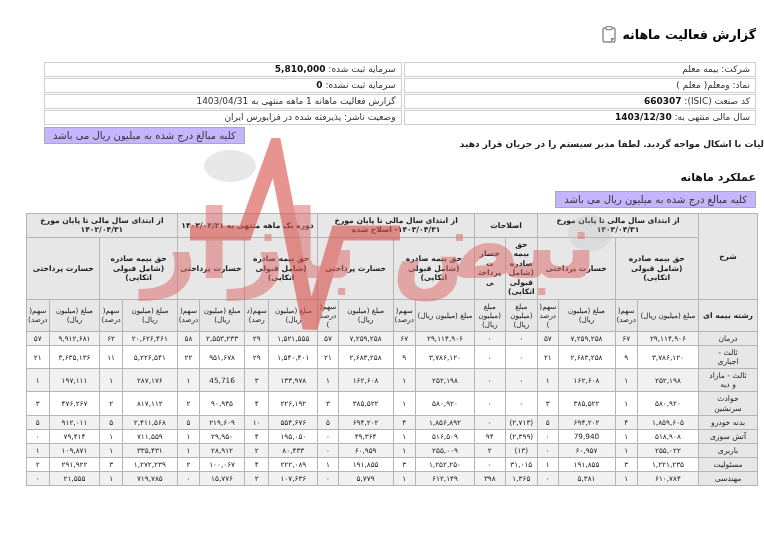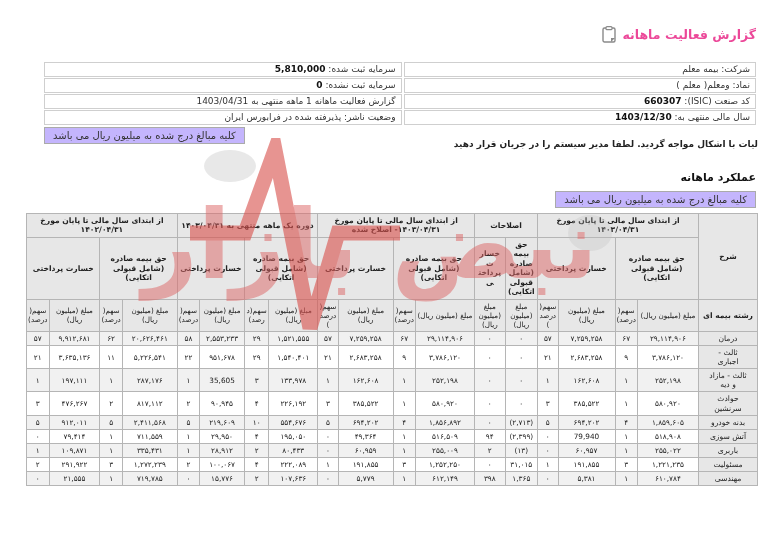--- a/index.html
+++ b/index.html
@@ -2,38 +2,38 @@
 <html lang="fa" dir="rtl"><head>
 <meta charset="utf-8">
 <style>
   *{box-sizing:border-box;margin:0;padding:0}
   html,body{width:764px;height:551px;overflow:hidden;background:#fff;
     font-family:"DejaVu Sans",sans-serif;direction:rtl}
   #page{position:relative;width:764px;height:551px;overflow:hidden}
 
   
   .title-bar{position:absolute;top:26px;right:8px;display:flex;align-items:center;gap:5px}
-  .title-bar .ttl{font-size:12.5px;font-weight:bold;color:#ec4899}
+  .title-bar .ttl{font-size:12.5px;font-weight:bold;color:#000000}
   .clip-icon{width:15px;height:17px;display:inline-block}
 
   
   .info-grid{position:absolute;top:62px;right:8px;left:44px;display:flex;flex-direction:column;gap:1px}
   .info-row{display:flex;gap:2px}
   .info-cell{border:1px solid #cfcfcf;background:#fff;font-size:9px;color:#333;
     padding:0 5px;height:15px;line-height:12px;white-space:nowrap;overflow:hidden}
   .info-cell.r{width:49.5%;}
   .info-cell.l{flex:1}
   .info-cell b{font-weight:bold;color:#111}
 
   .note-box{border:1px solid #aaa;background:#c4b5fd;font-size:10px;color:#333;
     padding:2px 8px;white-space:nowrap;display:inline-block}
   #note-left{position:absolute;top:127px;left:44px}
   #note-right{position:absolute;top:191px;right:8px}
 
-  .error-line{position:absolute;top:139px;right:6px;font-size:9px;font-weight:bold;
+  .error-line{position:absolute;top:139px;right:0;font-size:9px;font-weight:bold;
     color:#222;white-space:nowrap}
 
   .section-heading{position:absolute;top:171px;right:8px;font-size:11px;font-weight:bold;color:#111}
 
   
   #tbl-wrap{position:absolute;top:213px;right:6px;left:26px}
   table{border-collapse:collapse;table-layout:fixed;width:100%}
   th,td{border:1px solid #b5b5b5;text-align:center;vertical-align:middle;
     color:#222;word-wrap:break-word}
   thead th{background:#e7e7e7;font-weight:bold;font-size:7.6px;padding:2px 1px;line-height:1.25}
@@ -222,21 +222,21 @@
             <td>۱۶۲,۶۰۸</td>
             <td>۱</td>
             <td>۰</td>
             <td>۰</td>
             <td>۲۵۲,۱۹۸</td>
             <td>۱</td>
             <td>۱۶۲,۶۰۸</td>
             <td>۱</td>
             <td>۱۳۳,۹۷۸</td>
             <td>۳</td>
-            <td>35,605</td>
+            <td>45,716</td>
             <td>۱</td>
             <td>۲۸۷,۱۷۶</td>
             <td>۱</td>
             <td>۱۹۷,۱۱۱</td>
             <td>۱</td>
           </tr>
           <tr>
             <th>حوادث سرنشین</th>
             <td>۵۸۰,۹۲۰</td>
             <td>۱</td>

